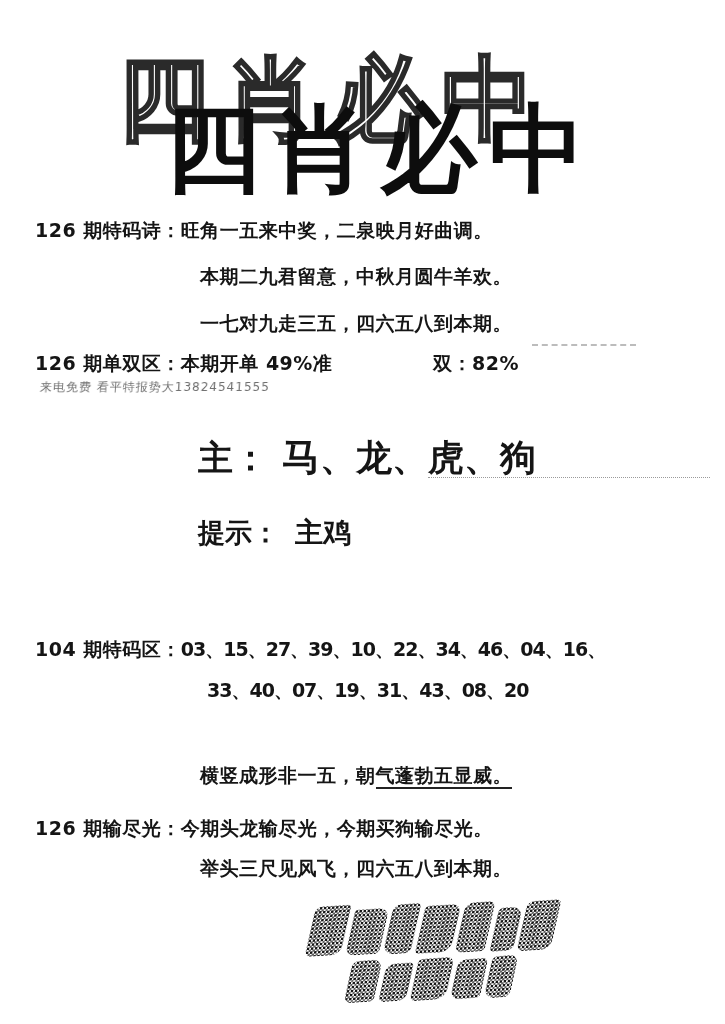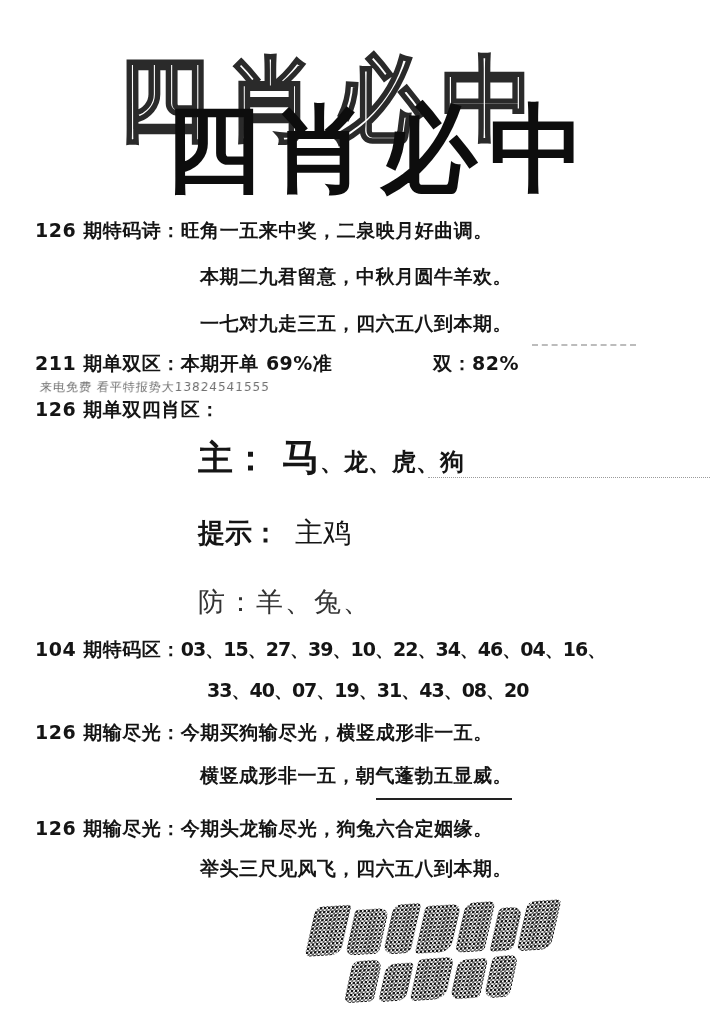--- a/index.html
+++ b/index.html
@@ -31,30 +31,30 @@
   }
 
   
   .row{font-size:19px;font-weight:600;letter-spacing:.5px;}
   .row .lbl{font-weight:700;}
   .indent{left:200px;}
 
   .zhu-row{display:flex;align-items:baseline;}
   .zhu-label{font-size:35px;font-weight:800;}
   .zhu-primary{font-size:38px;font-weight:800;margin-left:14px;}
-  .zhu-secondary{font-size:24px;font-weight:600;}
+  .zhu-secondary{font-size:36px;font-weight:600;}
 
   .tishi-label{font-size:27px;font-weight:800;}
-  .tishi-text{font-size:28px;font-weight:400;margin-left:16px;}
+  .tishi-text{font-size:28px;font-weight:700;margin-left:16px;}
 
   .fang-row{font-size:27px;font-weight:500;color:#333;letter-spacing:2px;}
 
   .nums{letter-spacing:-1px;}
 
-  .ul-part{border-bottom:2px solid #222;padding-bottom:12px;}
+  .ul-part{border-bottom:2px solid #222;padding-bottom:1px;}
 
   
   .dotted-rule{border-top:1px dotted #9a9a9a;height:0;}
   .dashed-mark{border-top:2px dashed #bcbcbc;height:0;}
   .watermark{
     font-size:12px;color:#4a4a4a;opacity:.8;
     filter:blur(.7px);
     letter-spacing:1px;
     transform:skewX(-4deg);
   }
@@ -97,57 +97,50 @@
 
   <div class="abs row" style="left:35px;top:218px;">
     <span class="lbl">126 期特码诗：</span><span>旺角一五来中奖，二泉映月好曲调。</span>
   </div>
   <div class="abs row indent" style="top:311px;">一七对九走三五，四六五八到本期。</div>
   <div class="abs row indent" style="top:264px;">本期二九君留意，中秋月圆牛羊欢。</div>
 
   <div class="abs dashed-mark" style="left:532px;top:344px;width:104px;"></div>
 
   <div class="abs row" style="left:35px;top:351px;">
-    <span class="lbl">211 期单双区：</span><span>本期开单 69%准</span>
+    <span class="lbl">126 期单双区：</span><span>本期开单 49%准</span>
   </div>
   <div class="abs row" style="left:433px;top:351px;">双：82%</div>
 
   <div class="abs watermark" style="left:40px;top:379px;">来电免费 看平特报势大13824541555</div>
 
-  <div class="abs row lbl" style="left:35px;top:397px;">126 期单双四肖区：</div>
 
   <div class="abs zhu-row" style="left:198px;top:432px;">
     <span class="zhu-label">主：</span>
     <span class="zhu-primary">马</span>
     <span class="zhu-secondary">、龙、虎、狗</span>
   </div>
   <div class="abs dotted-rule" style="left:428px;top:477px;width:282px;"></div>
 
   <div class="abs" style="left:198px;top:514px;white-space:nowrap;">
     <span class="tishi-label">提示：</span><span class="tishi-text">主鸡</span>
   </div>
 
-  <div class="abs fang-row" style="left:198px;top:584px;">
-    <span>防：</span><span>羊、兔、</span>
-  </div>
 
   <div class="abs row" style="left:35px;top:637px;">
     <span class="lbl">104 期特码区：</span><span class="nums">03、15、27、39、10、22、34、46、04、16、</span>
   </div>
   <div class="abs row nums" style="left:207px;top:678px;">33、40、07、19、31、43、08、20</div>
 
-  <div class="abs row" style="left:35px;top:720px;">
-    <span class="lbl">126 期输尽光：</span><span>今期买狗输尽光，横竖成形非一五。</span>
-  </div>
   <div class="abs row indent" style="top:763px;">
     <span>横竖成形非一五，朝</span><span class="ul-part">气蓬勃五显威。</span>
   </div>
 
   <div class="abs row" style="left:35px;top:816px;">
-    <span class="lbl">126 期输尽光：</span><span>今期头龙输尽光，狗兔六合定姻缘。</span>
+    <span class="lbl">126 期输尽光：</span><span>今期头龙输尽光，今期买狗输尽光。</span>
   </div>
   <div class="abs row indent" style="top:856px;">举头三尺见风飞，四六五八到本期。</div>
 
   <div class="abs stamp stamp-1" style="left:310px;top:903px;">
     <span class="blob b1"></span>
     <span class="blob b2"></span>
     <span class="blob b3"></span>
     <span class="blob b4"></span>
     <span class="blob b5"></span>
     <span class="blob b6"></span>

